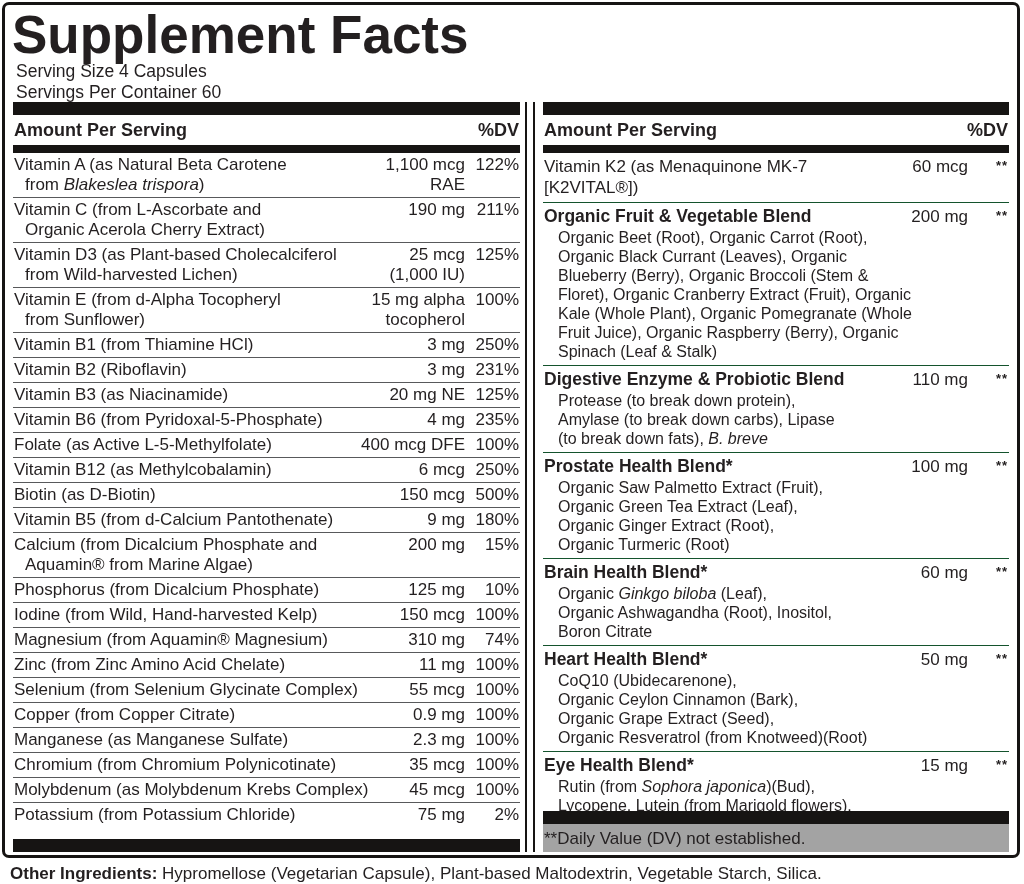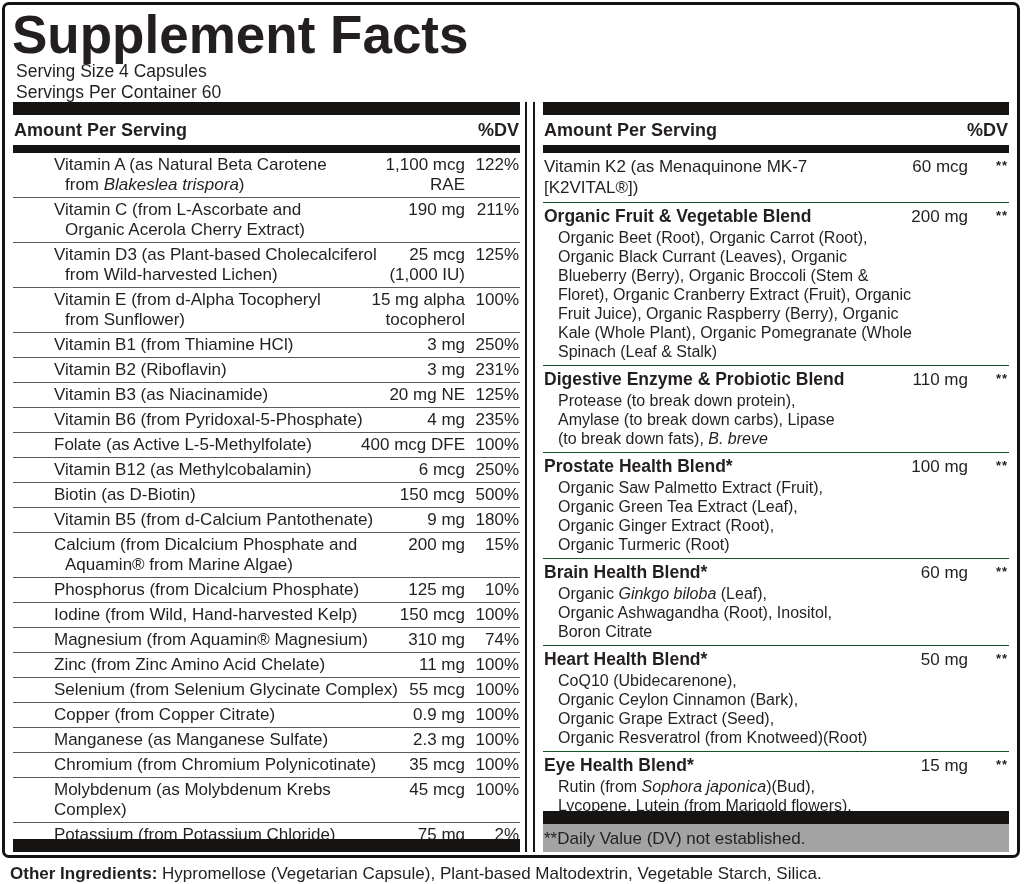--- a/index.html
+++ b/index.html
@@ -17,21 +17,21 @@
   .colgap{width:6px;}
   .col-right{flex:1;border-left:2.5px solid #161413;padding:0 3px 0 8px;}
   .bar-a{height:13px;background:#161413;}
   .col-head{display:flex;justify-content:space-between;align-items:baseline;
             font-weight:bold;font-size:18px;padding:5px 1px 4px 1px;}
   .bar-b{height:8px;background:#161413;}
   
   .lrow{display:flex;align-items:flex-start;border-bottom:1px solid #58595b;
         padding:2px 1px 2px 1px;font-size:17px;line-height:20px;}
   .lrow:last-of-type{border-bottom:none;}
-  .lrow .nm{flex:1;min-width:0;margin-left:40px;}
+  .lrow .nm{flex:1;min-width:0;}
   .lrow .nm .cont{padding-left:11px;}
   .lrow .amt{text-align:right;white-space:nowrap;margin-left:6px;}
   .lrow .dvv{width:54px;text-align:right;white-space:nowrap;}
   .lbar{position:absolute;left:3px;right:5px;bottom:0;height:13px;background:#161413;}
   
   .rsec{border-bottom:1px solid #14532d;padding:3px 1px 4px 1px;}
   .rsec:last-of-type{border-bottom:none;}
   .rhead{display:flex;align-items:flex-start;font-size:17px;line-height:21px;}
   .rhead .nm{flex:1;min-width:0;}
   .rhead .nm.bold{font-weight:bold;font-size:17.5px;}
@@ -305,22 +305,22 @@
             <div class="rhead">
               <div class="nm bold">Organic Fruit &amp; Vegetable Blend</div>
               <div class="amt">200 mg</div>
               <div class="dvv stars">**</div>
             </div>
             <div class="sub">
               <div>Organic Beet (Root), Organic Carrot (Root),</div>
               <div>Organic Black Currant (Leaves), Organic</div>
               <div>Blueberry (Berry), Organic Broccoli (Stem &amp;</div>
               <div>Floret), Organic Cranberry Extract (Fruit), Organic</div>
+              <div>Kale (Whole Plant), Organic Pomegranate (Whole</div>
               <div>Fruit Juice), Organic Raspberry (Berry), Organic</div>
-              <div>Kale (Whole Plant), Organic Pomegranate (Whole</div>
               <div>Spinach (Leaf &amp; Stalk)</div>
             </div>
           </div>
           <div class="rsec">
             <div class="rhead">
               <div class="nm bold">Digestive Enzyme &amp; Probiotic Blend</div>
               <div class="amt">110 mg</div>
               <div class="dvv stars">**</div>
             </div>
             <div class="sub">

